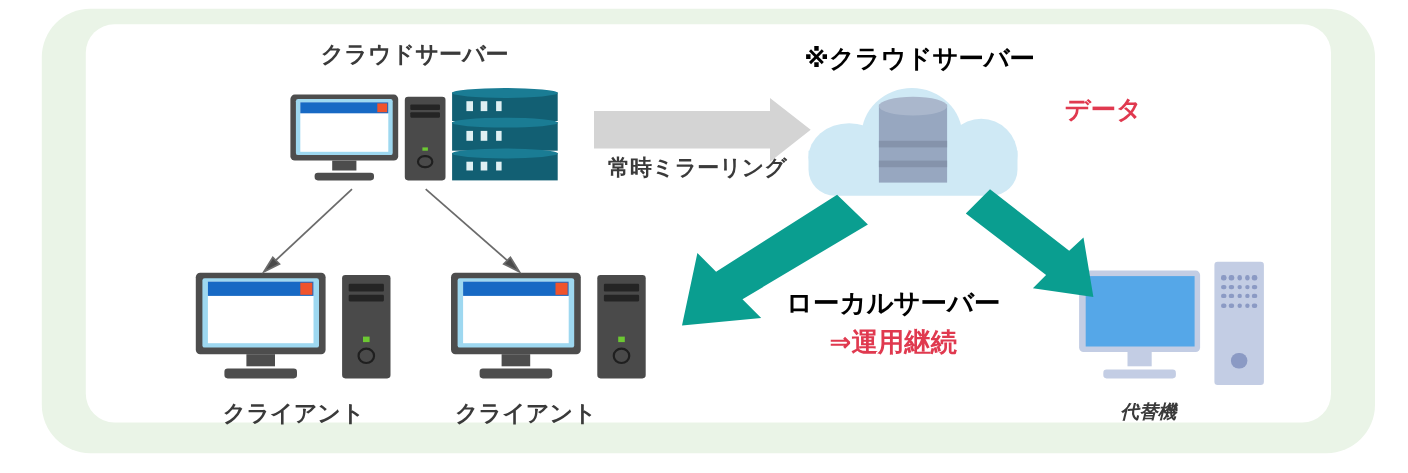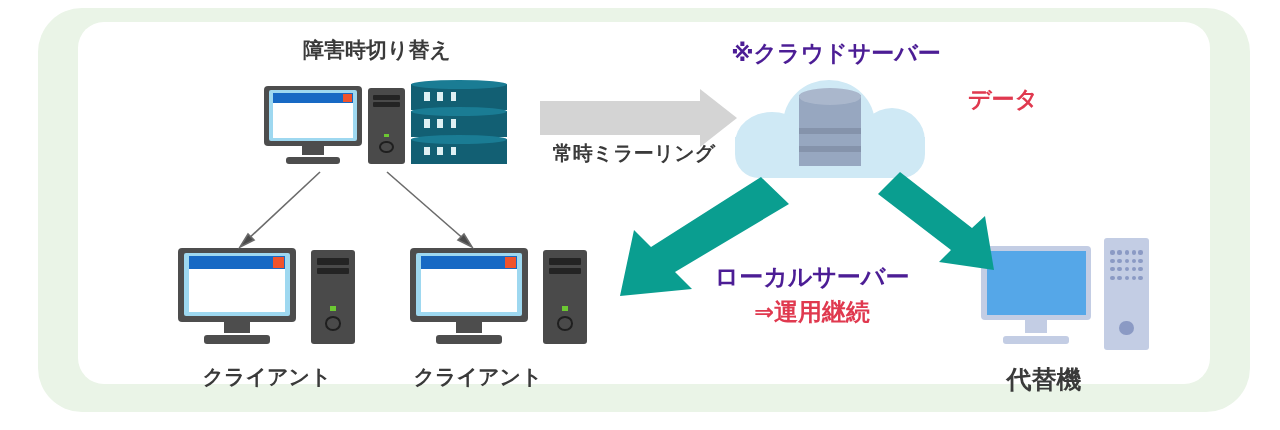--- a/index.html
+++ b/index.html
@@ -9,21 +9,21 @@
 
   
   .frame{position:absolute;left:38px;top:8px;width:1212px;height:404px;
          background:#eaf4e7;border-radius:44px;}
   .frame-inner{position:absolute;left:78px;top:22px;width:1132px;height:362px;
          background:#ffffff;border-radius:26px;}
 
   
   .lbl{position:absolute;white-space:nowrap;line-height:1.18;}
   .lbl-dark{color:#3a3a3a;font-weight:700;}
-  .lbl-teal{color:#4c1d95;font-weight:700;}
+  .lbl-teal{color:#000000;font-weight:700;}
   .lbl-red{color:#e0394f;font-weight:700;}
   .center{text-align:center;transform:translateX(-50%);}
 
   
   .dmon{position:absolute;}
   .dmon .bezel{position:absolute;left:0;top:0;right:0;height:77%;
         background:#4d4d4d;border-radius:4px;}
   .dmon .inner{position:absolute;left:5.5%;top:7%;right:5.5%;bottom:8%;
         background:#9ed8f0;border-radius:2px;}
   .dmon .scr{position:absolute;left:4%;top:5%;right:4%;bottom:6%;
@@ -90,21 +90,21 @@
          pointer-events:none;overflow:visible;}
 </style>
 </head>
 <body>
 
 <div id="stage">
 
   <div class="frame"></div>
   <div class="frame-inner"></div>
 
-  <div class="lbl lbl-dark center" style="left:377px;top:38px;font-size:21px;">障害時切り替え</div>
+  <div class="lbl lbl-dark center" style="left:377px;top:38px;font-size:21px;">クラウドサーバー</div>
 
   <div class="dmon" style="left:264px;top:86px;width:98px;height:78px;">
     <div class="bezel">
       <div class="inner">
         <div class="scr">
           <div class="tbar">
             <div class="close"></div>
           </div>
         </div>
       </div>
@@ -240,21 +240,21 @@
         <i style="left:66%;top:50%"></i>
         <i style="left:87%;top:50%"></i>
       <i style="left:0%;top:75%"></i>
         <i style="left:22%;top:75%"></i>
         <i style="left:44%;top:75%"></i>
         <i style="left:66%;top:75%"></i>
         <i style="left:87%;top:75%"></i>
     </div>
     <div class="pwr"></div>
   </div>
-  <div class="lbl lbl-dark center" style="left:1044px;top:365px;font-size:25px;">代替機</div>
+  <div class="lbl lbl-dark center" style="left:1044px;top:365px;font-size:17px;font-style:italic;">代替機</div>
 
   <svg class="ov" viewBox="0 0 1280 430">
 
     <polygon points="540,101 700,101 700,89 737,118 700,147 700,135 540,135" fill="#d4d4d4"></polygon>
 
     <g stroke="#6b6b6b" stroke-width="1.6" fill="#4a4a4a">
       <line x1="320" y1="172" x2="246" y2="241"></line>
       <polygon points="240,247 254,240 248,234"></polygon>
       <line x1="387" y1="172" x2="466" y2="241"></line>
       <polygon points="472,247 458,240 464,234"></polygon>

